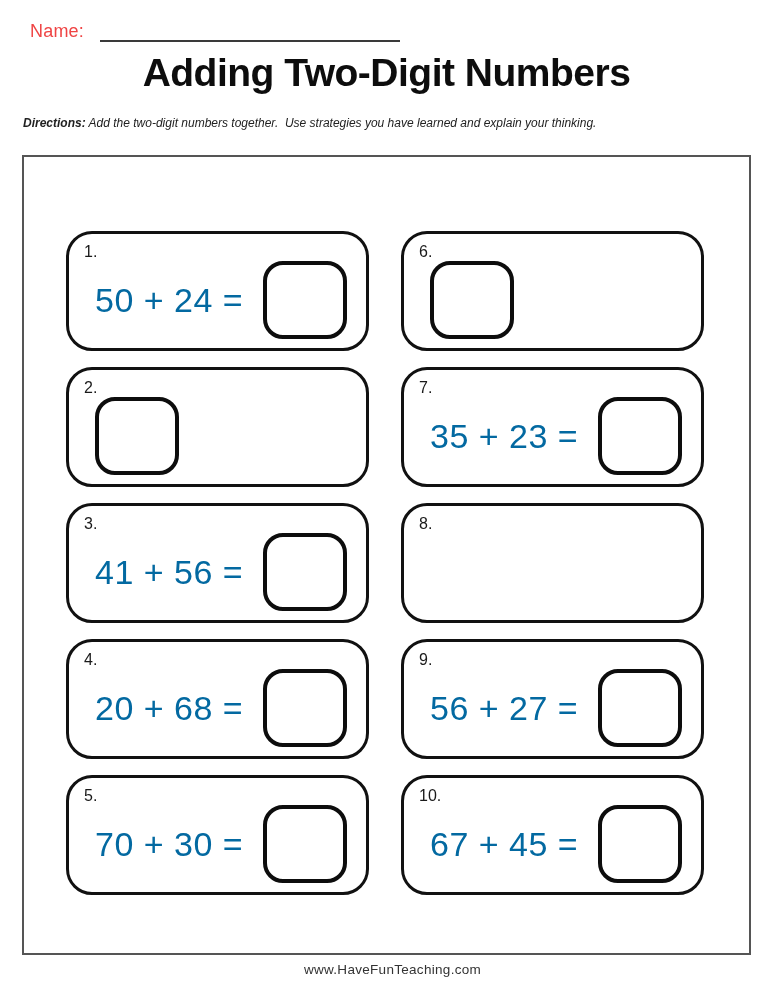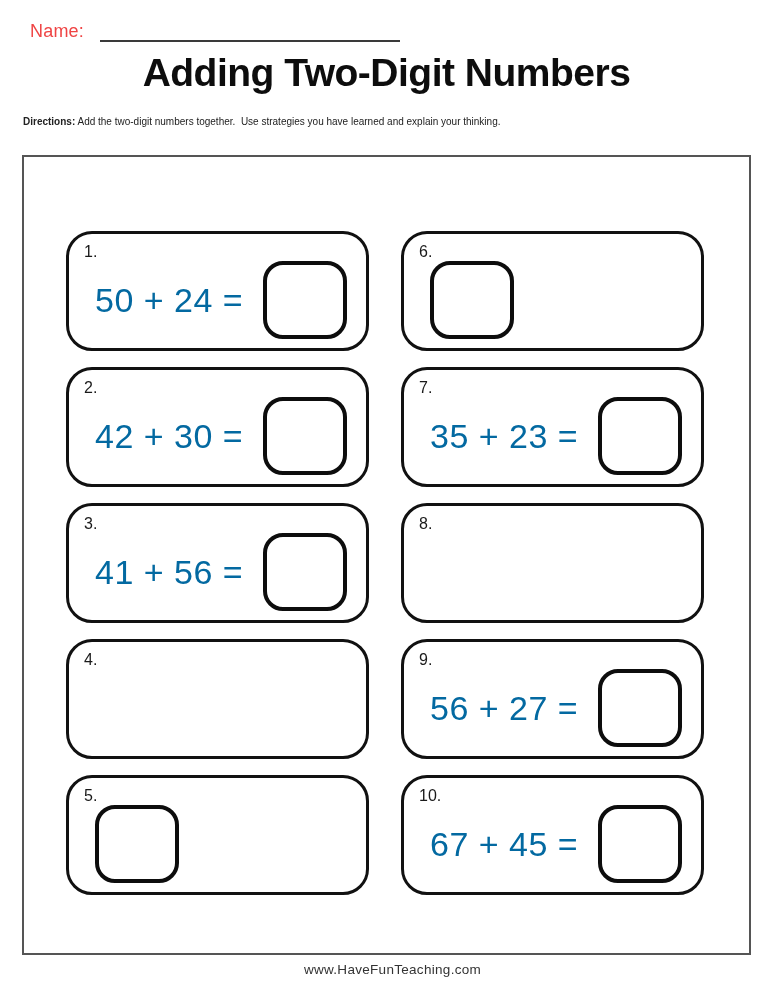--- a/index.html
+++ b/index.html
@@ -27,22 +27,23 @@
   .page-title {
     position: absolute; top: 51px; left: 0; width: 100%;
     text-align: center;
     font-size: 39px; font-weight: 800; letter-spacing: -0.5px;
     color: #0d0d0d;
   }
 
   
   .directions {
     position: absolute; top: 116px; left: 23px; width: 728px;
-    font-size: 10px; color: #222;
+    font-size: 12px; color: #222;
     white-space: pre-wrap;
+    font-style: italic;
   }
   .directions .bold { font-weight: bold; }
 
   
   .worksheet-frame {
     position: absolute; left: 22px; top: 155px;
     width: 729px; height: 800px;
     border: 2px solid #555555;
     background: #ffffff;
   }
@@ -111,40 +112,44 @@
       <span class="problem-number">1.</span>
       <div class="card-body">
         <span class="equation-text">50 + 24 =</span>
         <span class="answer-box"></span>
       </div>
     </div>
 
     <div class="problem-card">
       <span class="problem-number">2.</span>
       <div class="card-body">
-        <span class="equation-text">42 + 30 =</span>
         <span class="answer-box"></span>
       </div>
     </div>
 
     <div class="problem-card">
       <span class="problem-number">3.</span>
       <div class="card-body">
         <span class="equation-text">41 + 56 =</span>
         <span class="answer-box"></span>
       </div>
     </div>
 
     <div class="problem-card">
       <span class="problem-number">4.</span>
+      <div class="card-body">
+        <span class="equation-text">20 + 68 =</span>
+        <span class="answer-box"></span>
+      </div>
     </div>
 
     <div class="problem-card">
       <span class="problem-number">5.</span>
       <div class="card-body">
+        <span class="equation-text">70 + 30 =</span>
         <span class="answer-box"></span>
       </div>
     </div>
 
     <div class="problem-card">
       <span class="problem-number">6.</span>
       <div class="card-body">
         <span class="answer-box"></span>
       </div>
     </div>

